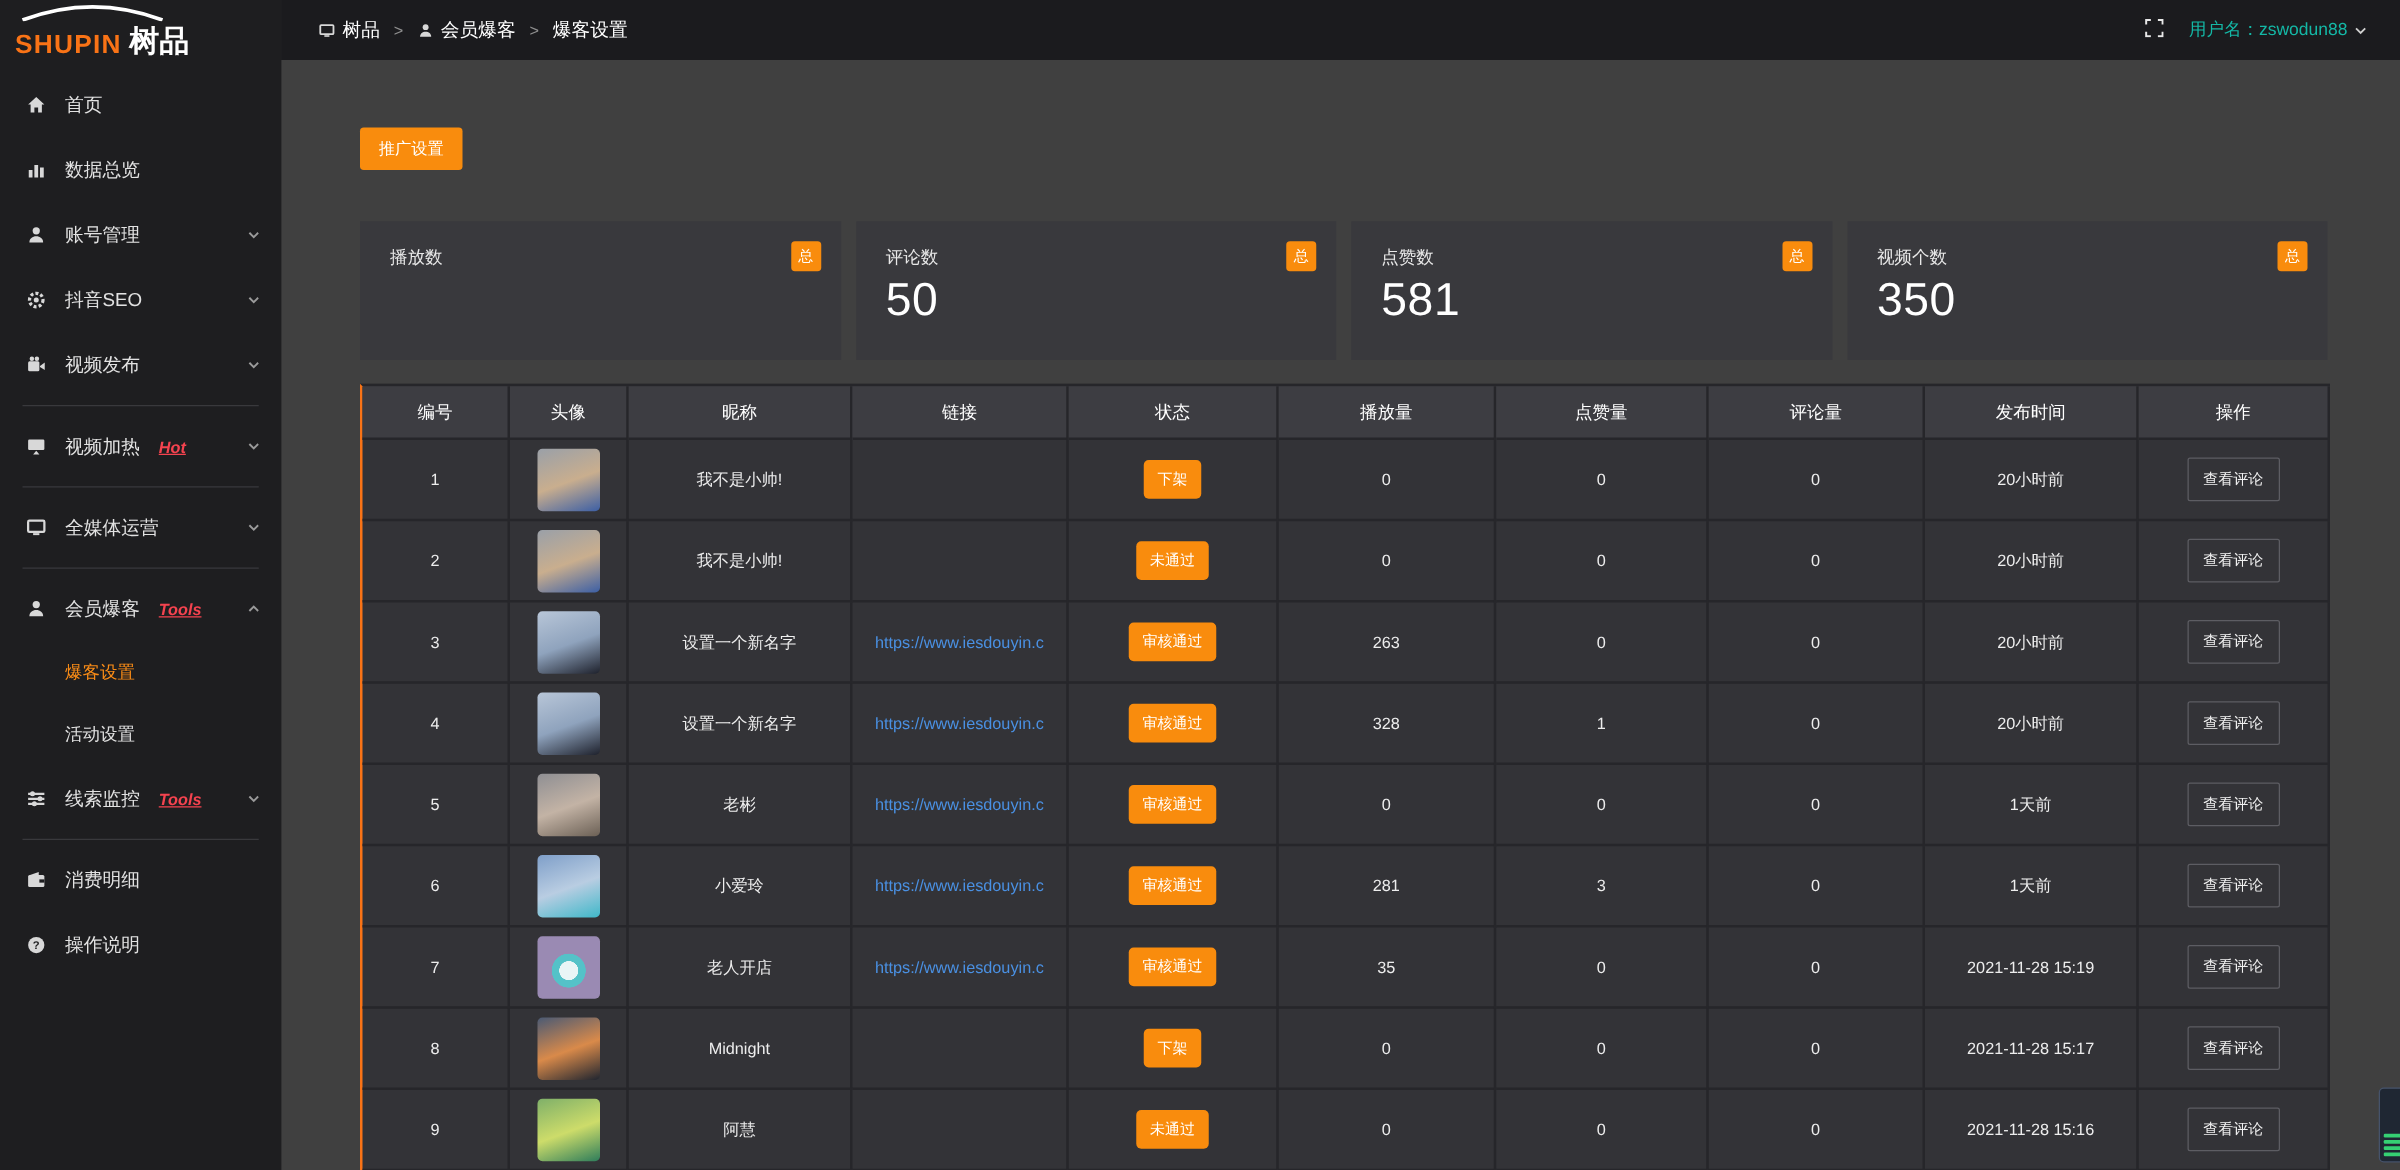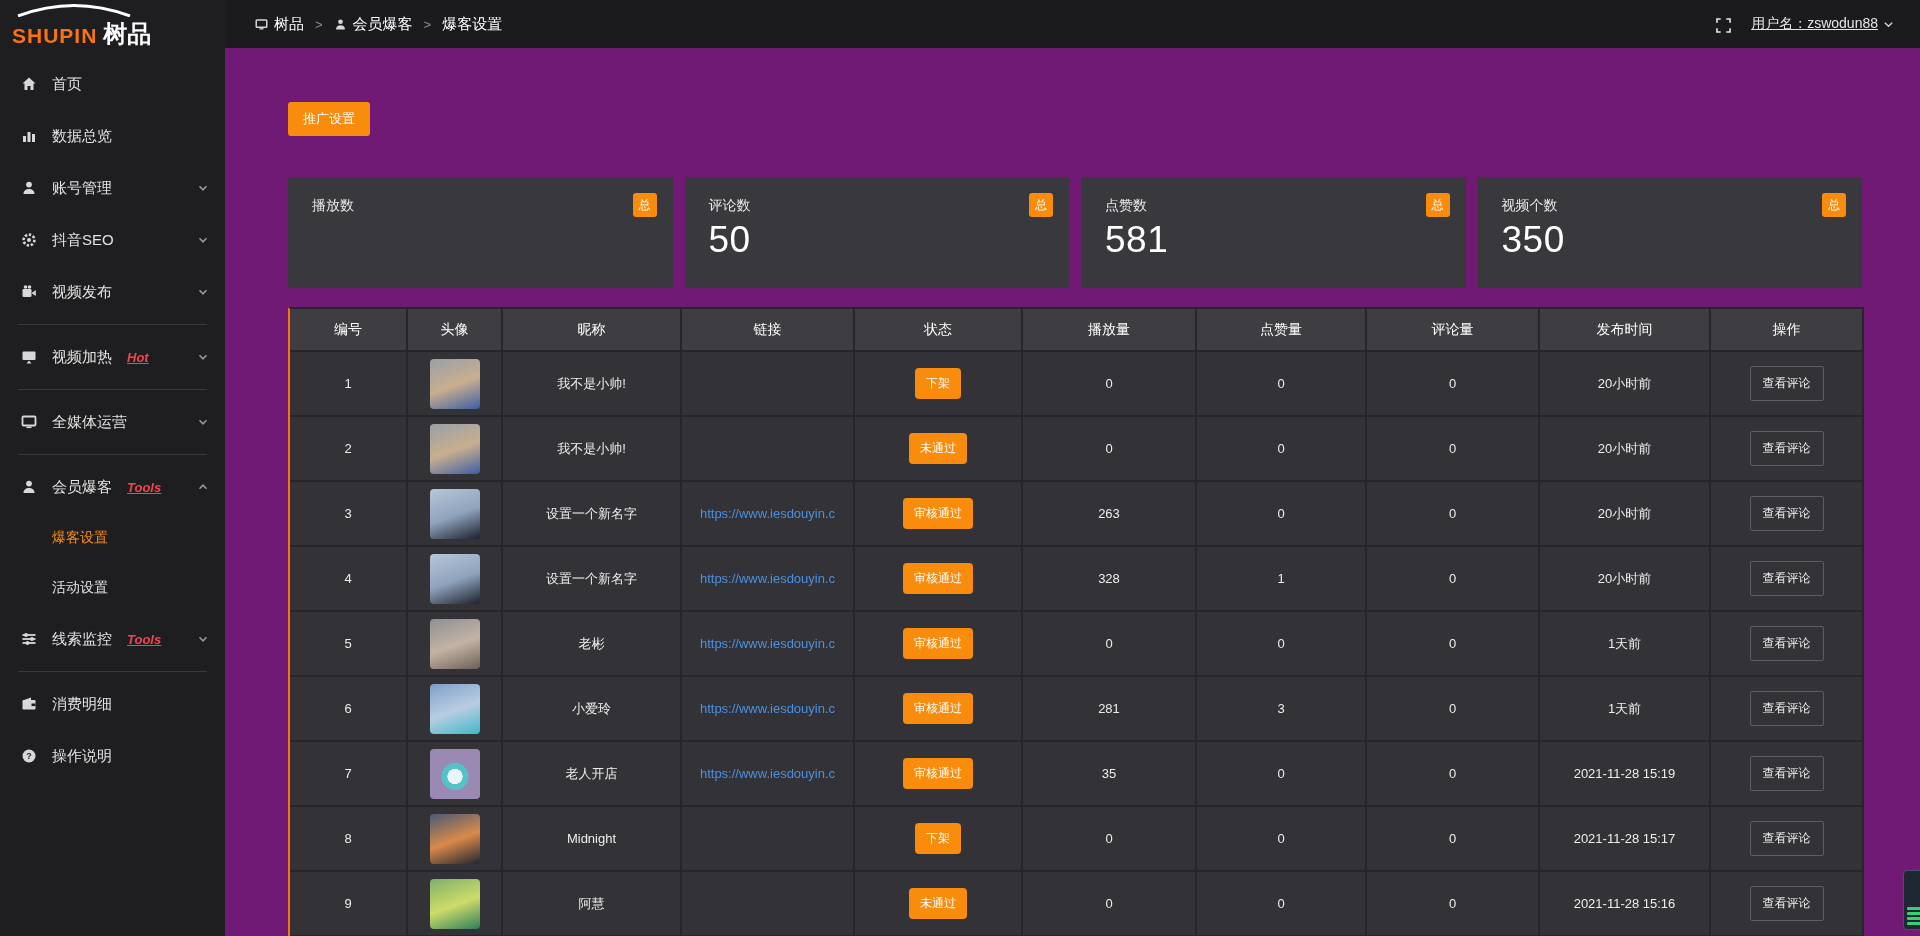--- a/index.html
+++ b/index.html
@@ -29,27 +29,27 @@
     color:#e0e0e0; font-size:14px; cursor:pointer; }
   .submenu-item.active { color:#fa8c16; }
   .menu-divider { height:1px; background:#39393c; margin:6px 18px; }
 
   
   .topbar { position:absolute; left:225px; top:0; right:0; height:48px; background:#1b1b1e;
     display:flex; align-items:center; padding:0 26px 0 30px; }
   .breadcrumb { display:flex; align-items:center; gap:11px; color:#fff; font-size:15px; }
   .bc-item { display:flex; align-items:center; gap:6px; cursor:pointer; }
   .bc-sep { color:#8f8f8f; font-size:13px; }
-  .user-area { margin-left:auto; display:flex; align-items:flex-end; gap:20px; color:#e5e5e5;
-    font-size:14px;text-decoration:underline; }
+  .user-area { margin-left:auto; display:flex; align-items:flex-start; gap:20px; color:#14b8a6;
+    font-size:14px; }
   .fs-btn, .user-name { display:flex; align-items:center; gap:5px; cursor:pointer; }
 
   
   .content { position:absolute; left:225px; top:48px; right:0; bottom:0;
-    padding:0 58px 0 63px; background:#701a75; }
+    padding:0 58px 0 63px; background:#404040; }
   .promo-btn { margin-top:54px; background:#f98c0d; border:none; border-radius:3px;
     color:#fff; font-size:13px; padding:8px 15px; cursor:pointer; display:block;
     font-family:inherit; }
 
   .stats { margin-top:41px; display:flex; gap:12px; }
   .stat-card { flex:1 1 0; height:111px; background:#39393d; position:relative;
     padding:20px 0 0 24px; }
   .stat-label { color:#e8e8e8; font-size:14px; }
   .stat-badge { position:absolute; top:16px; right:16px; background:#f98c0d; color:#fff;
     font-size:12px; width:24px; height:24px; border-radius:3px; display:flex;

